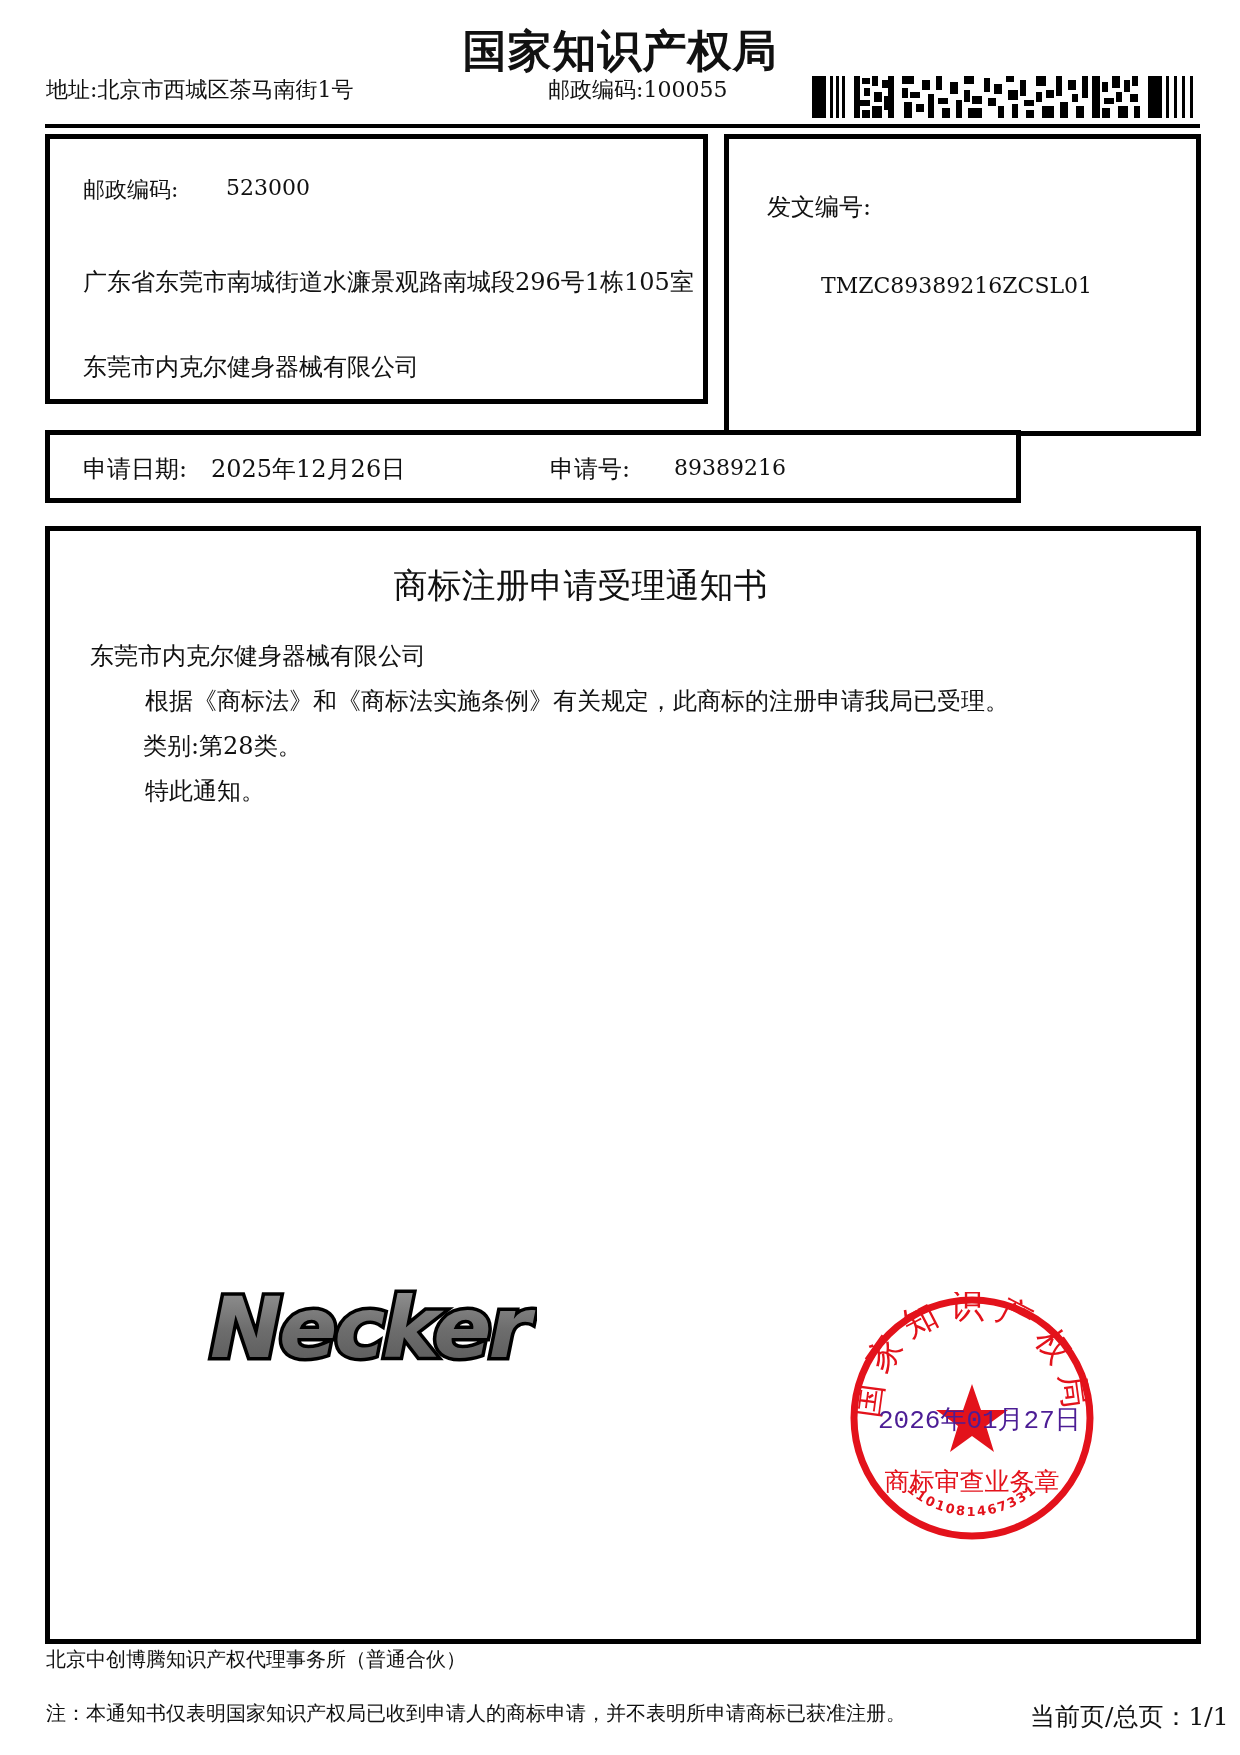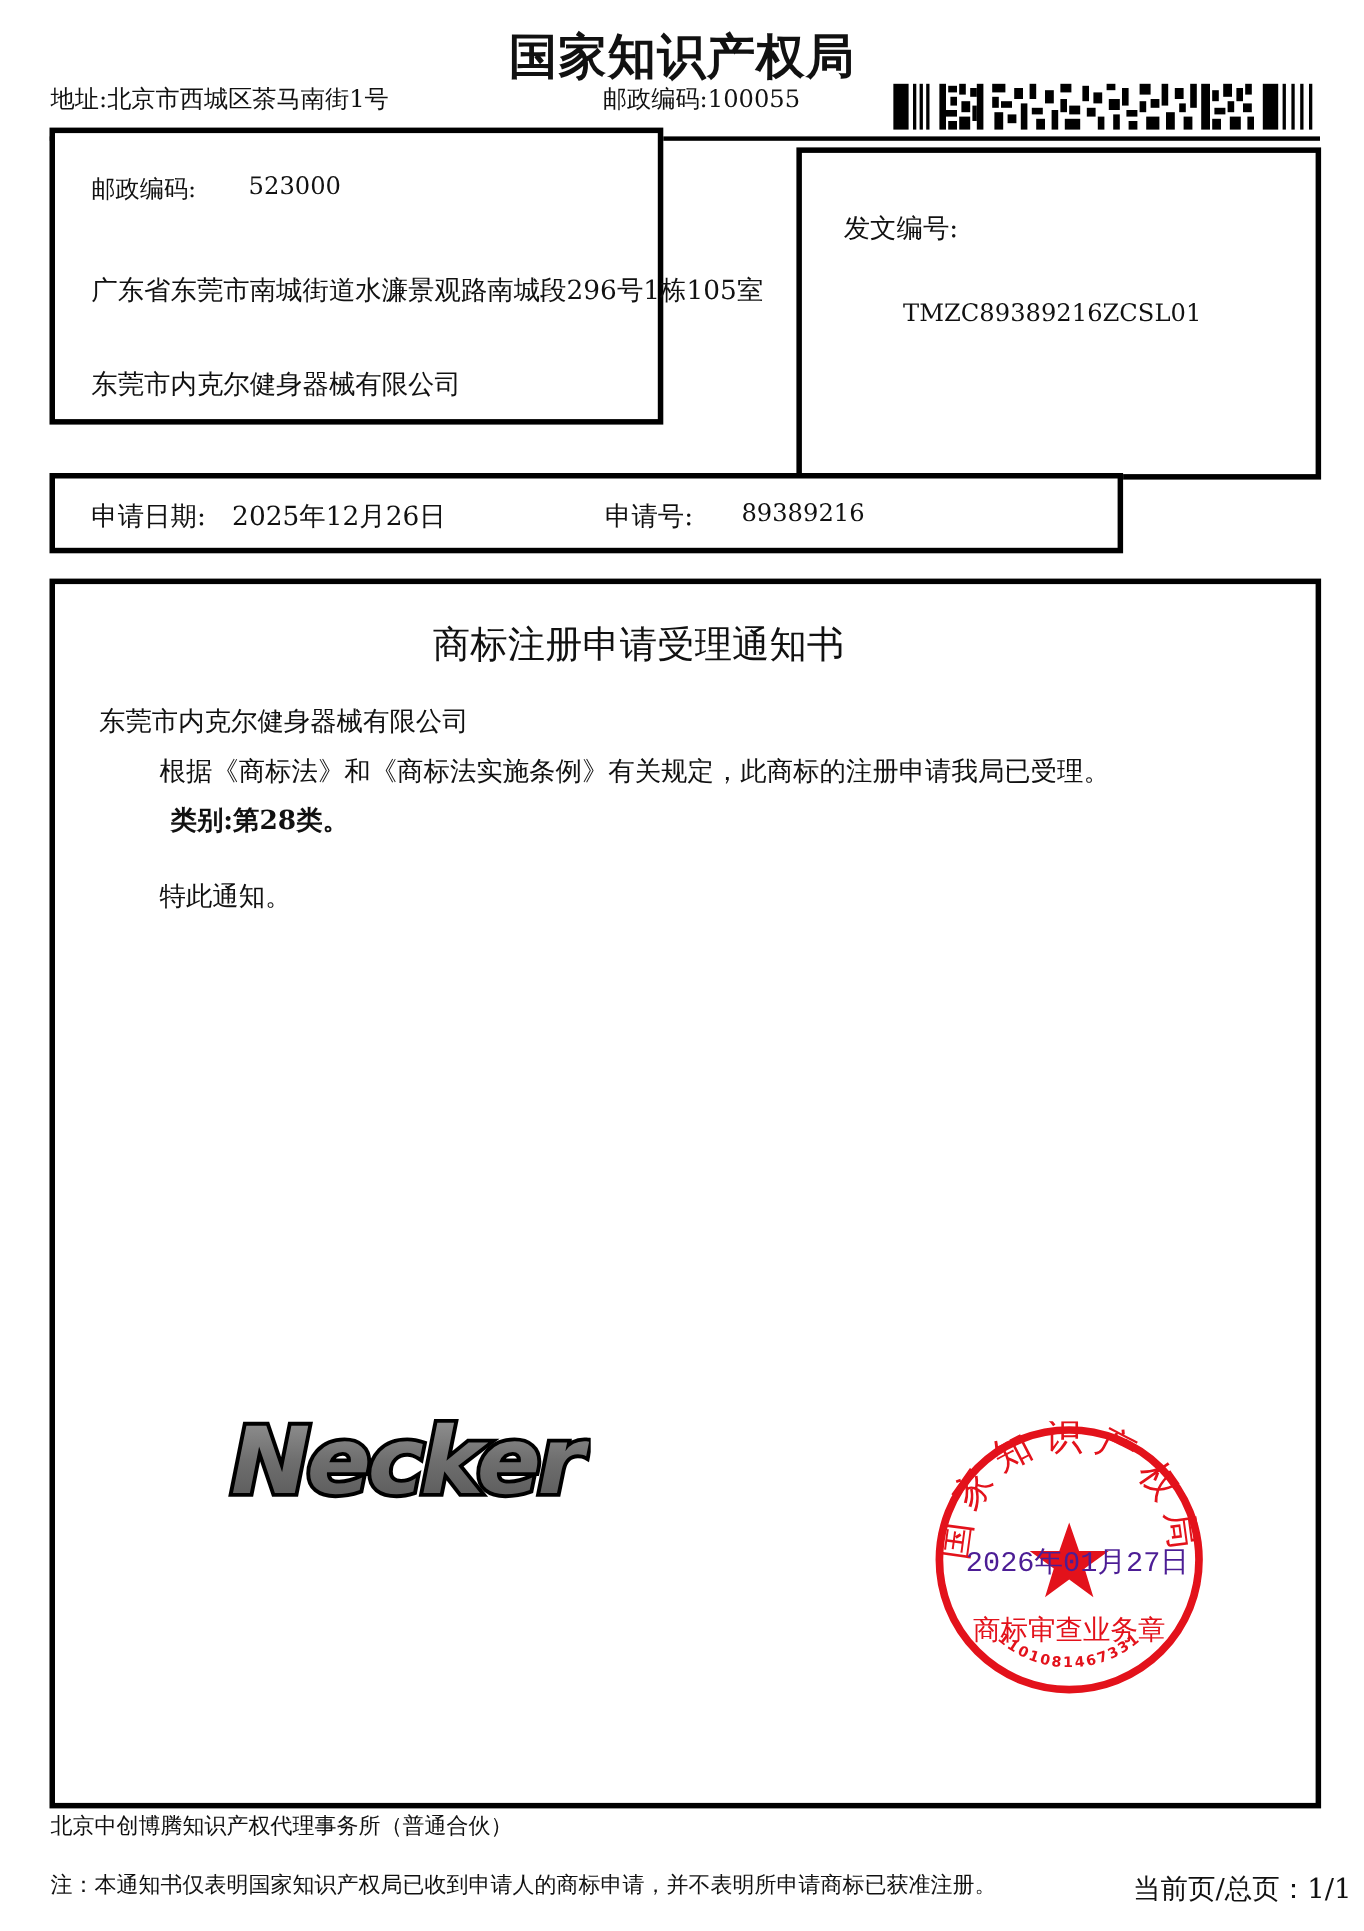--- a/index.html
+++ b/index.html
@@ -108,21 +108,21 @@
     </g>
     <rect x="336" y="0" width="14" height="42" fill="#000"></rect>
     <rect x="354" y="0" width="3" height="42" fill="#000"></rect>
     <rect x="362" y="0" width="3" height="42" fill="#000"></rect>
     <rect x="370" y="0" width="3" height="42" fill="#000"></rect>
     <rect x="378" y="0" width="3" height="42" fill="#000"></rect>
   </svg>
 </div>
 <div class="abs rule"></div>
 
-<div class="abs box" style="left:45px; top:116px; width:558px; height:270px;">
+<div class="abs box" style="left:45px; top:134px; width:663px; height:270px;">
   <div class="abs t22" style="left:33px; top:36px;">邮政编码:</div>
   <div class="abs t22" style="left:176px; top:36px;">523000</div>
   <div class="abs t24" style="left:33px; top:127px;">广东省东莞市南城街道水濂景观路南城段296号1栋105室</div>
   <div class="abs t24" style="left:33px; top:212px;">东莞市内克尔健身器械有限公司</div>
 </div>
 
 <div class="abs box" style="left:724px; top:134px; width:477px; height:302px;">
   <div class="abs t24" style="left:38px; top:52px;">发文编号:</div>
   <div class="abs t22" style="left:92px; top:134px;">TMZC89389216ZCSL01</div>
 </div>
@@ -132,22 +132,22 @@
   <div class="abs t24" style="left:161px; top:18px;">2025年12月26日</div>
   <div class="abs t24" style="left:500px; top:18px;">申请号:</div>
   <div class="abs t22" style="left:624px; top:20px;">89389216</div>
 </div>
 
 <div class="abs box" style="left:45px; top:526px; width:1156px; height:1118px;"></div>
 
 <div class="abs doc-title">商标注册申请受理通知书</div>
 <div class="abs t24" style="left:90px; top:640px;">东莞市内克尔健身器械有限公司</div>
 <div class="abs t24" style="left:145px; top:685px;">根据《商标法》和《商标法实施条例》有关规定，此商标的注册申请我局已受理。</div>
-<div class="abs t24" style="left:155px; top:730px;font-weight:bold;">类别:第28类。</div>
-<div class="abs t24" style="left:145px; top:775px;margin-top:24px;">特此通知。</div>
+<div class="abs t24" style="left:143px; top:730px;">类别:第28类。</div>
+<div class="abs t24" style="left:145px; top:775px;">特此通知。</div>
 
 <div class="abs logo">
   <svg width="335" height="90" viewBox="0 0 335 90">
     <defs>
       <linearGradient id="lg" x1="0" y1="0" x2="0" y2="1">
         <stop offset="0" stop-color="#9a9a9a"></stop>
         <stop offset="0.5" stop-color="#6e6e6e"></stop>
         <stop offset="1" stop-color="#565656"></stop>
       </linearGradient>
     </defs>

